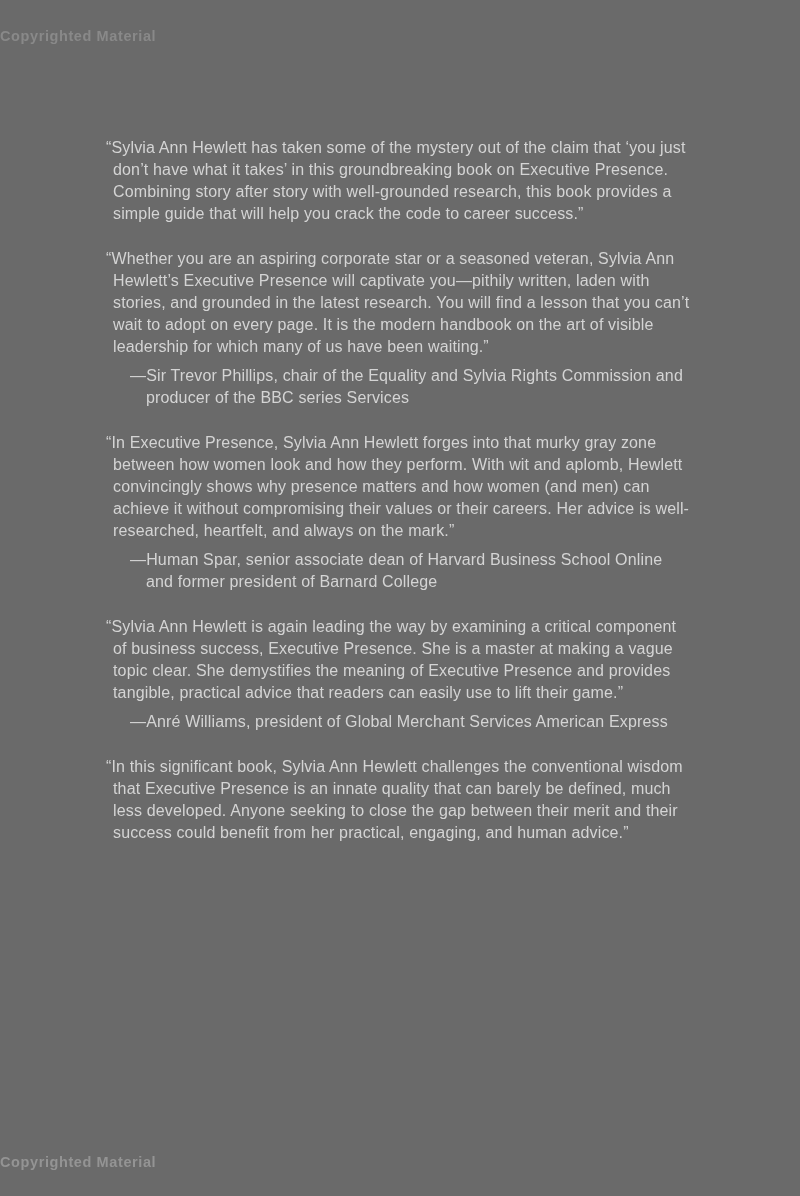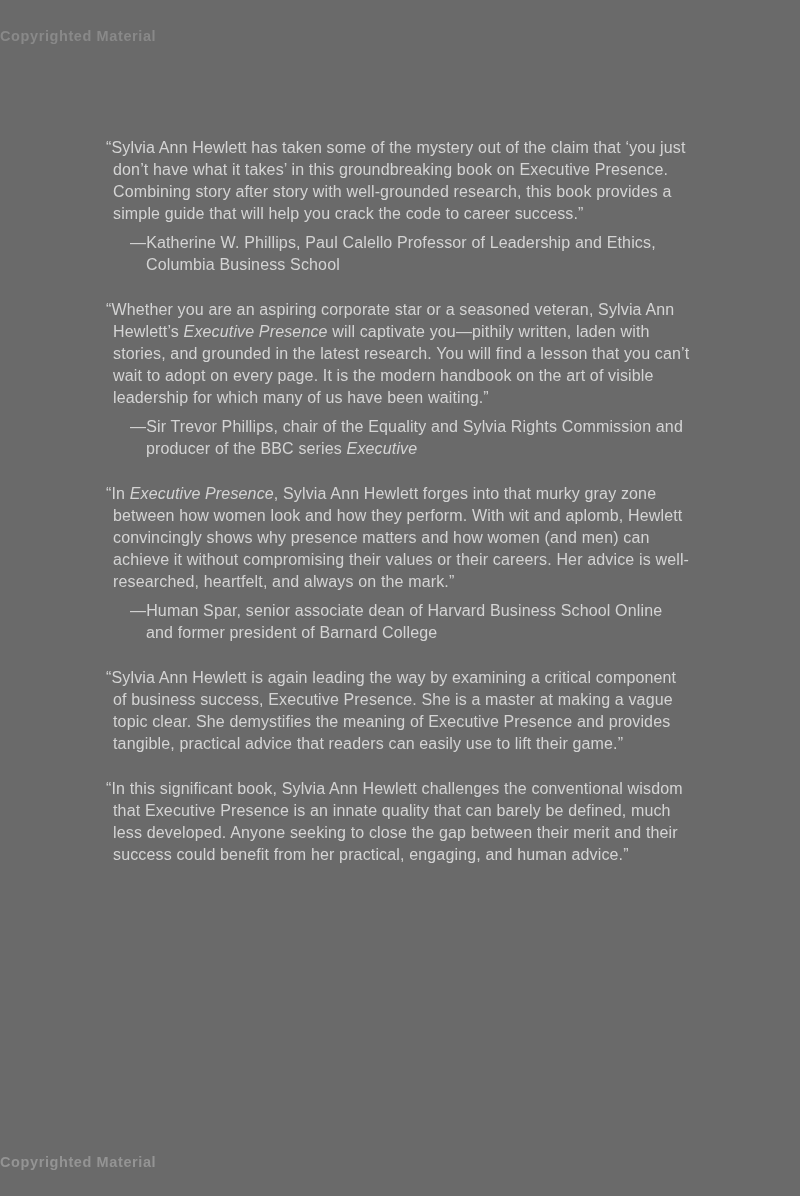--- a/index.html
+++ b/index.html
@@ -30,46 +30,46 @@
     width: 578px;
     color: var(--text, #d4d4d4);
     font-size: 16px;
     line-height: 22px;
     letter-spacing: 0.15px;
     margin-top: 24px;
   }
   .endorsement { margin: 0 0 23px 0; }
   .quote { margin: 0; text-indent: -7px; }
   .attribution { margin: 7px 0 0 0; padding-left: 33px; text-indent: -16px; }
-  .it { font-style: italic; }
+  .it { }
 </style>
 </head>
 <body>
 
 <div class="watermark top">Copyrighted Material</div>
 
 <div class="content">
 
   <figure class="endorsement">
     <p class="quote"><span>“Sylvia Ann Hewlett has taken some of the mystery out of the claim that ‘you just don’t have what it takes’ in this groundbreaking book on Executive Presence. Combining story after story with well-grounded research, this book provides a simple guide that will help you crack the code to career success.”</span></p>
-    <p class="attribution"><span>—Katherine W. Phillips, Paul Calello Professor of Leadership and Ethics, Columbia Business School</span></p>
   </figure>
 
   <figure class="endorsement">
     <p class="quote"><span>“Whether you are an aspiring corporate star or a seasoned veteran, Sylvia Ann Hewlett’s </span><span class="it">Executive Presence</span><span> will captivate you—pithily written, laden with stories, and grounded in the latest research. You will find a lesson that you can’t wait to adopt on every page. It is the modern handbook on the art of visible leadership for which many of us have been waiting.”</span></p>
-    <p class="attribution"><span>—Sir Trevor Phillips, chair of the Equality and Sylvia Rights Commission and producer of the BBC series </span><span class="it">Executive</span></p>
+    <p class="attribution"><span>—Sir Trevor Phillips, chair of the Equality and Sylvia Rights Commission and producer of the BBC series </span><span class="it">Services</span></p>
   </figure>
 
   <figure class="endorsement">
     <p class="quote"><span>“In </span><span class="it">Executive Presence</span><span>, Sylvia Ann Hewlett forges into that murky gray zone between how women look and how they perform. With wit and aplomb, Hewlett convincingly shows why presence matters and how women (and men) can achieve it without compromising their values or their careers. Her advice is well-researched, heartfelt, and always on the mark.”</span></p>
     <p class="attribution"><span>—Human Spar, senior associate dean of Harvard Business School Online and former president of Barnard College</span></p>
   </figure>
 
   <figure class="endorsement">
     <p class="quote"><span>“Sylvia Ann Hewlett is again leading the way by examining a critical component of business success, Executive Presence. She is a master at making a vague topic clear. She demystifies the meaning of Executive Presence and provides tangible, practical advice that readers can easily use to lift their game.”</span></p>
+    <p class="attribution"><span>—Anré Williams, president of Global Merchant Services American Express</span></p>
   </figure>
 
   <figure class="endorsement">
     <p class="quote"><span>“In this significant book, Sylvia Ann Hewlett challenges the conventional wisdom that Executive Presence is an innate quality that can barely be defined, much less developed. Anyone seeking to close the gap between their merit and their success could benefit from her practical, engaging, and human advice.”</span></p>
   </figure>
 
 </div>
 
 <div class="watermark bottom">Copyrighted Material</div>
 

